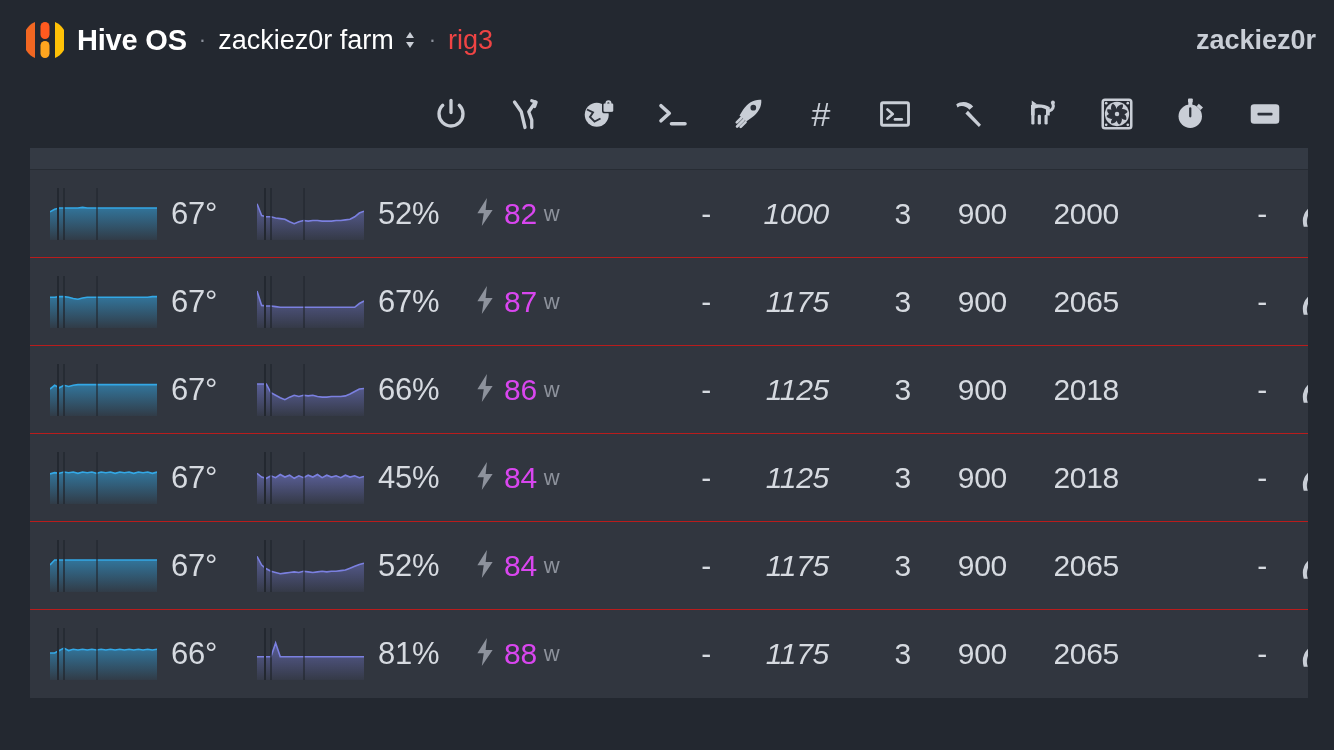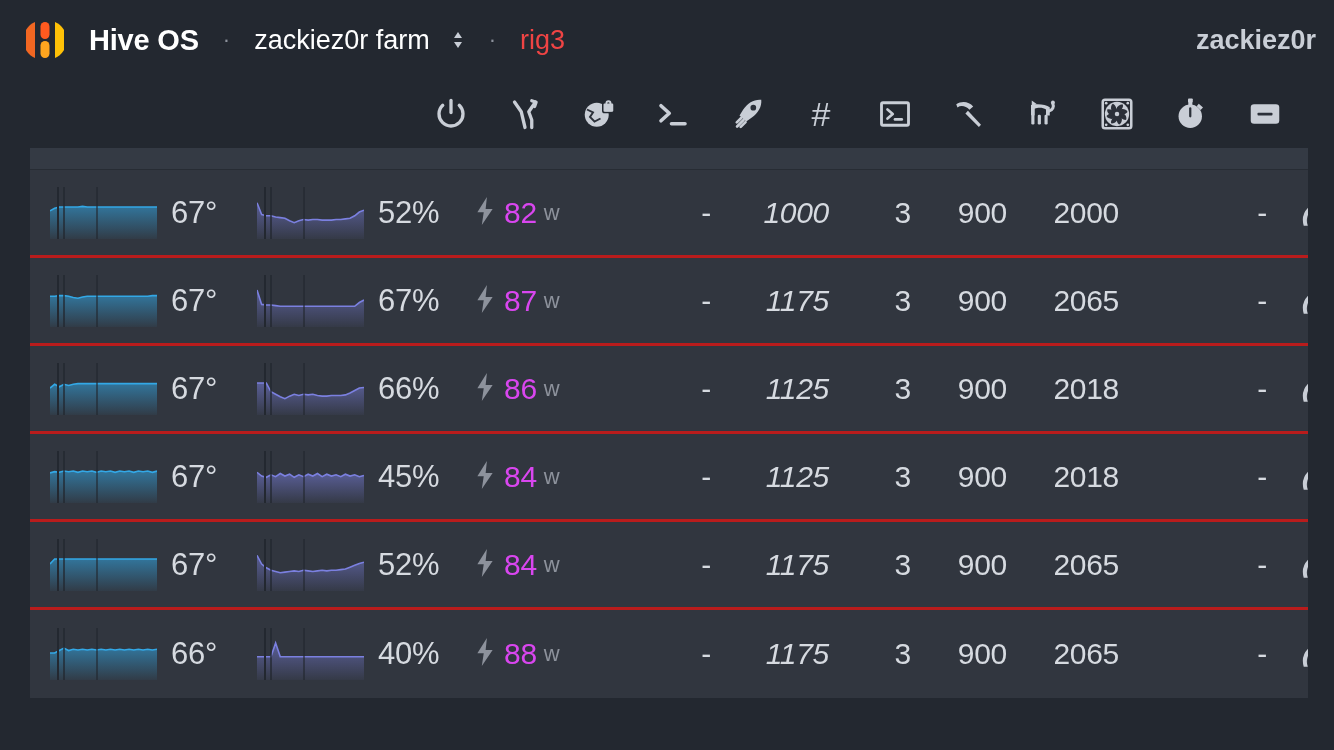--- a/index.html
+++ b/index.html
@@ -18,21 +18,21 @@
     height: 80px;
     display: flex;
     align-items: center;
     padding: 0 24px 0 26px;
     background: #232830;
   }
 
   .brand-group {
     display: flex;
     align-items: center;
-    gap: 12px;
+    gap: 0;
   }
 
   .logo {
     width: 38px;
     height: 44px;
     margin-right: 13px;
     flex: none;
   }
 
   .brand-name {
@@ -124,21 +124,21 @@
     height: 22px;
     background: #343a44;
     border-bottom: 1px solid #272c34;
   }
 
   .row {
     display: flex;
     align-items: center;
     height: 88px;
     background: #31363f;
-    border-bottom: 3px solid #b91c1c;
+    border-bottom: 1px solid #b91c1c;
     padding-left: 20px;
   }
   .row:last-child { border-bottom: none; }
 
   
   .cell-spark {
     width: 107px;
     height: 52px;
     flex: none;
   }
@@ -691,21 +691,21 @@
                 <stop offset="100%" stop-color="#7b80e0" stop-opacity="0.05"></stop>
               </linearGradient>
             </defs>
             <path d="M0,52.0 L0.00,28.78 L4.65,28.78 L9.30,28.78 L13.96,28.78 L18.61,15.06 L23.26,28.78 L27.91,28.78 L32.57,28.78 L37.22,28.78 L41.87,28.78 L46.52,28.78 L51.17,28.78 L55.83,28.78 L60.48,28.78 L65.13,28.78 L69.78,28.78 L74.43,28.78 L79.09,28.78 L83.74,28.78 L88.39,28.78 L93.04,28.78 L97.70,28.78 L102.35,28.78 L107.00,28.78 L107,52 Z" fill="url(#l5)"></path>
             <path d="M0.00,28.78 L4.65,28.78 L9.30,28.78 L13.96,28.78 L18.61,15.06 L23.26,28.78 L27.91,28.78 L32.57,28.78 L37.22,28.78 L41.87,28.78 L46.52,28.78 L51.17,28.78 L55.83,28.78 L60.48,28.78 L65.13,28.78 L69.78,28.78 L74.43,28.78 L79.09,28.78 L83.74,28.78 L88.39,28.78 L93.04,28.78 L97.70,28.78 L102.35,28.78 L107.00,28.78 " fill="none" stroke="#7b80e0" stroke-width="1.6" vector-effect="non-scaling-stroke"></path>
             <line x1="8" y1="0" x2="8" y2="52" stroke="#232830" stroke-width="2"></line>
             <line x1="14" y1="0" x2="14" y2="52" stroke="#232830" stroke-width="1.4"></line>
             <line x1="47" y1="0" x2="47" y2="52" stroke="#232830" stroke-width="1.2"></line>
           </svg>
         </div>
-        <div class="cell-value load">40%</div>
+        <div class="cell-value load">81%</div>
         <div class="cell-power">
           <span class="bolt-icon"><svg width="20" height="28" viewBox="0 0 14 22">
               <path d="M8.5 0 L1 12 L6 12 L4.5 22 L13 9.5 L7.5 9.5 Z" fill="#8d929c"></path>
             </svg></span>
           <span class="power-val">88</span>
           <span class="power-unit">w</span>
         </div>
         <div class="cell-num c-dash1">-</div>
         <div class="cell-num c-fan">1175</div>
         <div class="cell-num c-pwm">3</div>

